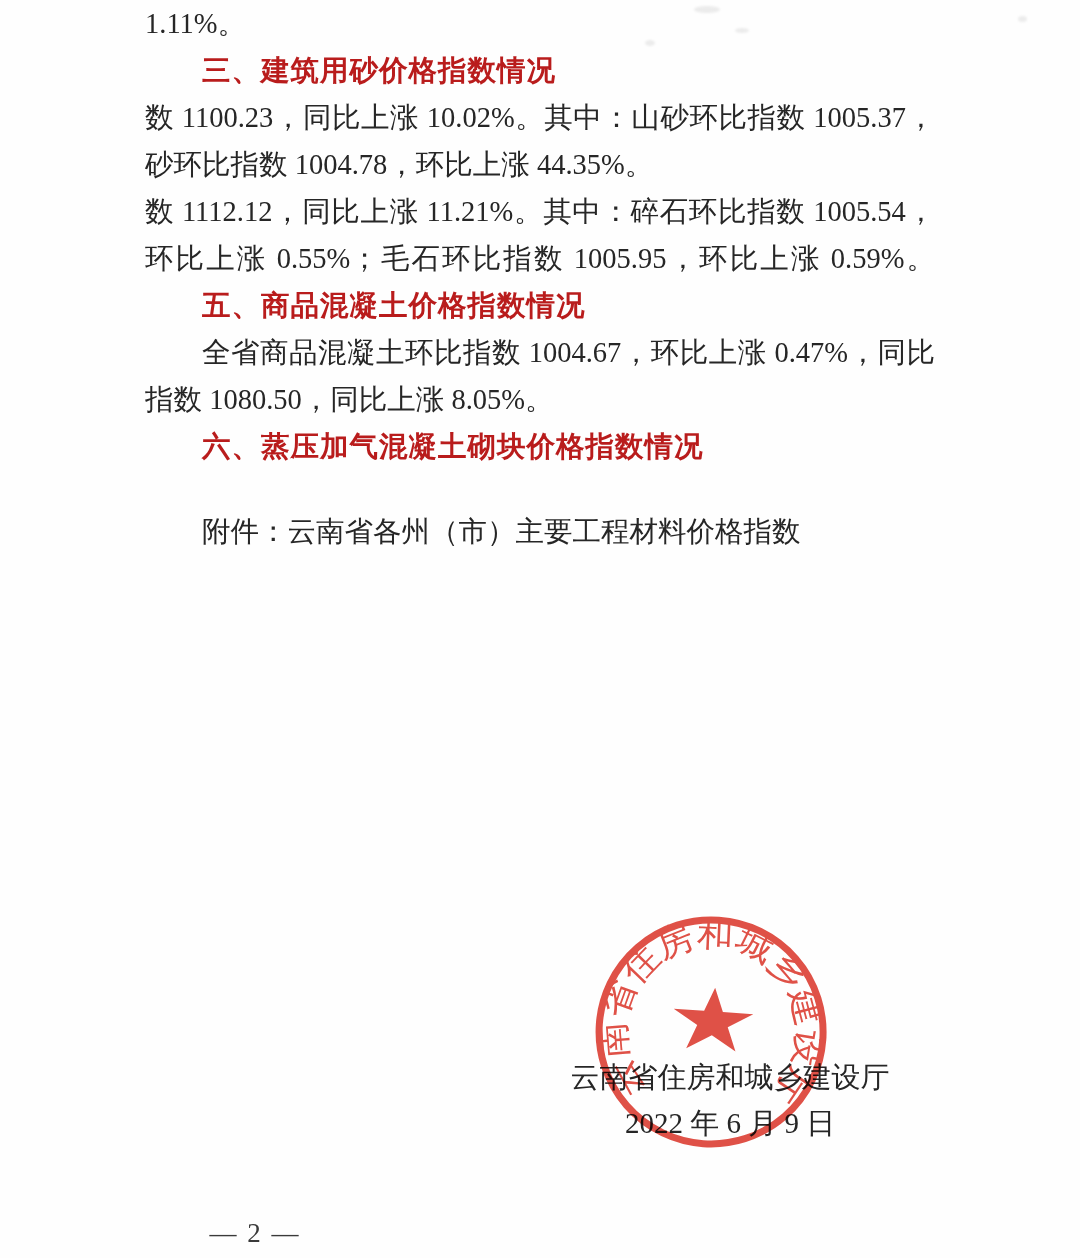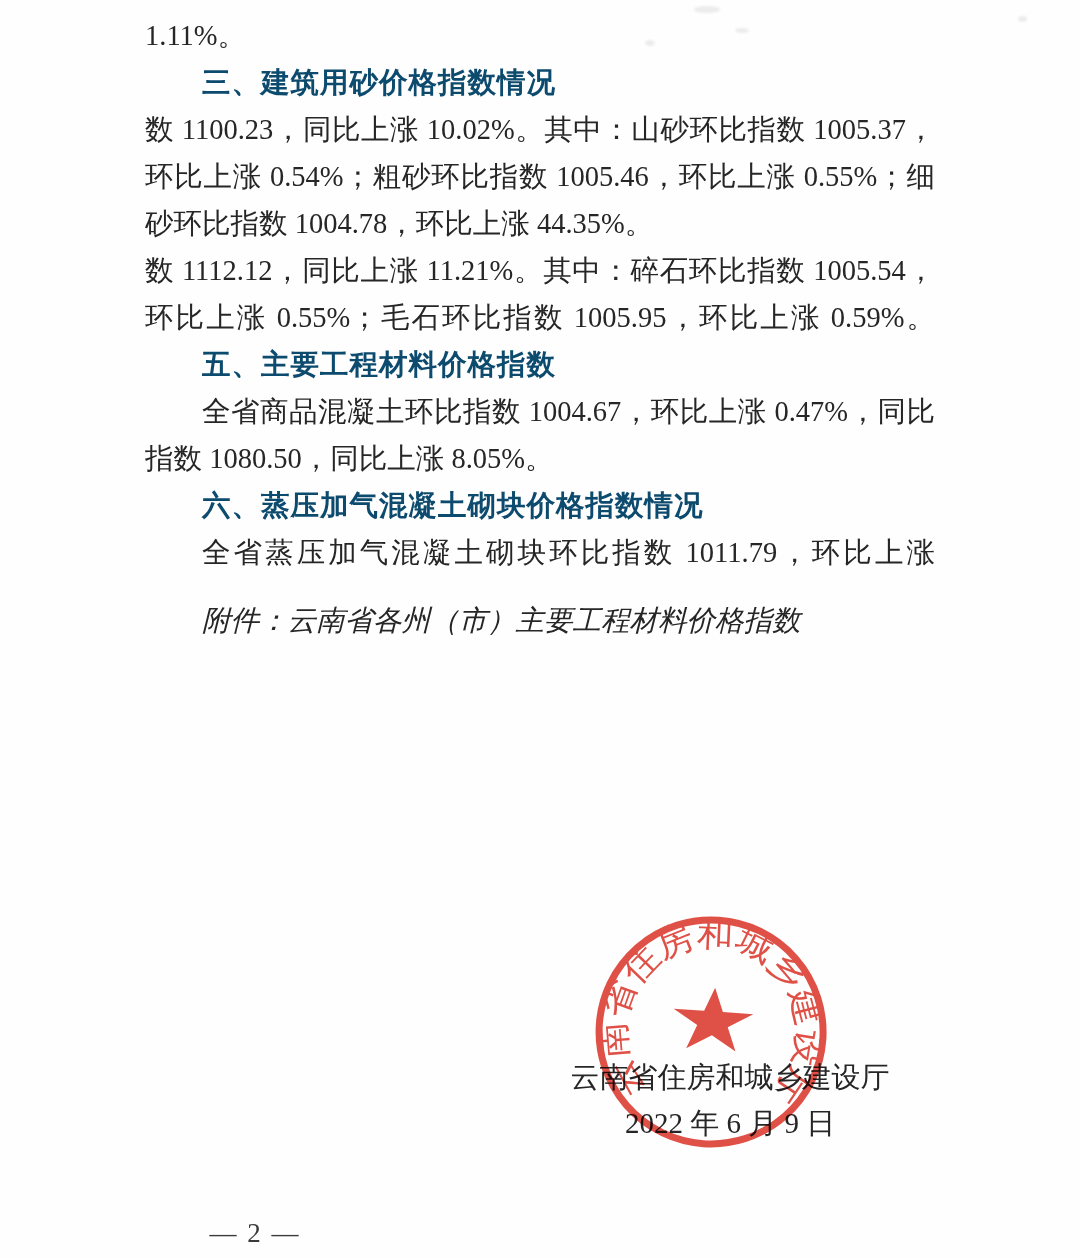--- a/index.html
+++ b/index.html
@@ -6,36 +6,36 @@
   .page {
     position:relative;
     width:1080px; height:1258px;
     margin:0 auto;
     background:#fefefe;
     overflow:hidden;
     font-family:"Liberation Serif","DejaVu Serif",serif;
     color:#262626;
   }
   .body-text {
-    position:absolute; left:145px; top:12px;
+    position:absolute; left:145px; top:0;
     width:790px;
     font-size:28.5px;
     line-height:47px;
   }
   .line { height:47px; white-space:nowrap; }
   .line.justify { text-align:justify; text-align-last:justify; }
   .line.indent { padding-left:57px; }
   .line.heading {
     font-family:"Liberation Sans","DejaVu Sans",sans-serif;
     font-weight:700;
     padding-left:57px;
     letter-spacing:1px;
-    color:#0c4a6e;
+    color:#b91c1c;
   }
-  .line.attachment { margin-top:21px; padding-left:57px;font-style:italic; }
+  .line.attachment { margin-top:38px; padding-left:57px; }
 
   .sig-org {
     position:absolute; left:540px; top:1058px; width:380px;
     text-align:center; font-size:29px; color:#262626;
     white-space:nowrap;
   }
   .sig-date {
     position:absolute; left:540px; top:1104px; width:380px;
     text-align:center; font-size:29px; color:#262626;
     white-space:nowrap;
@@ -64,29 +64,27 @@
 </style>
 </head>
 <body>
 
 <div class="page">
 
   <div class="body-text">
     <div class="line">1.11%。</div>
     <div class="line heading">三、建筑用砂价格指数情况</div>
     <div class="line justify">数 1100.23，同比上涨 10.02%。其中：山砂环比指数 1005.37，</div>
-    <div class="line justify">环比上涨 0.54%；粗砂环比指数 1005.46，环比上涨 0.55%；细</div>
     <div class="line">砂环比指数 1004.78，环比上涨 44.35%。</div>
     <div class="line justify">数 1112.12，同比上涨 11.21%。其中：碎石环比指数 1005.54，</div>
     <div class="line justify">环比上涨 0.55%；毛石环比指数 1005.95，环比上涨 0.59%。</div>
-    <div class="line heading">五、主要工程材料价格指数</div>
+    <div class="line heading">五、商品混凝土价格指数情况</div>
     <div class="line justify indent">全省商品混凝土环比指数 1004.67，环比上涨 0.47%，同比</div>
     <div class="line">指数 1080.50，同比上涨 8.05%。</div>
     <div class="line heading">六、蒸压加气混凝土砌块价格指数情况</div>
-    <div class="line justify indent">全省蒸压加气混凝土砌块环比指数 1011.79，环比上涨</div>
     <div class="line attachment">附件：云南省各州（市）主要工程材料价格指数</div>
   </div>
 
   <div class="sig-org">云南省住房和城乡建设厅</div>
   <div class="sig-date">2022 年 6 月 9 日</div>
 
   <div class="seal">
     <svg width="240" height="236" viewBox="0 0 240 236" xmlns="http://www.w3.org/2000/svg">
       <circle cx="119" cy="117" r="112" fill="none" stroke="#de4237" stroke-width="7"></circle>
       <path id="seal-arc" d="M 58.2 177.8 A 86 86 0 1 1 179.8 177.8" fill="none"></path>

